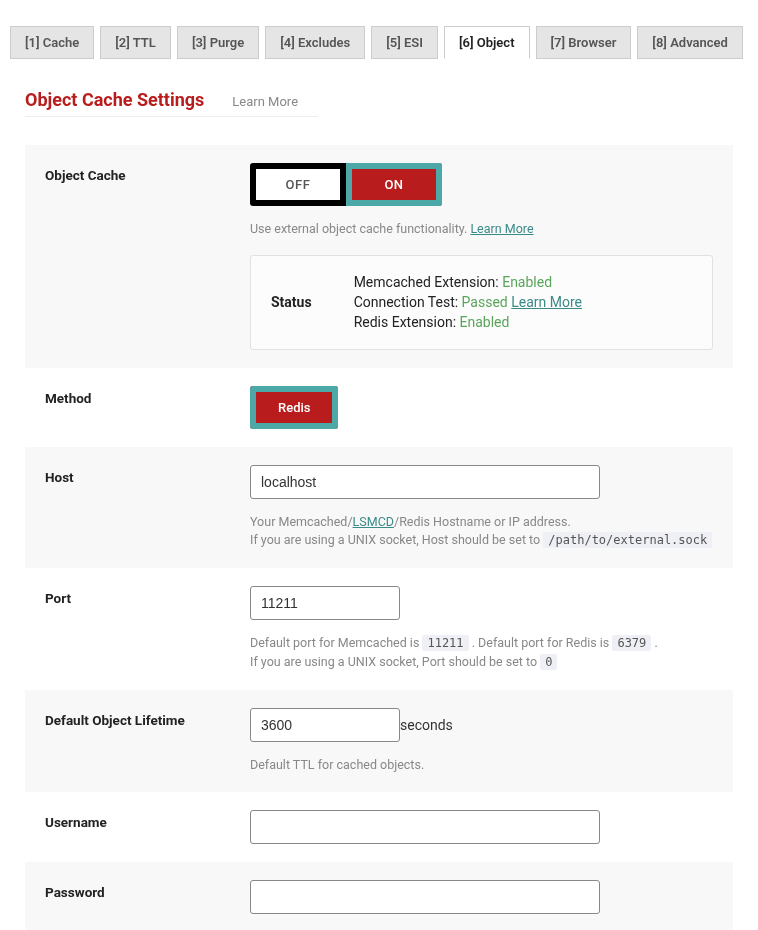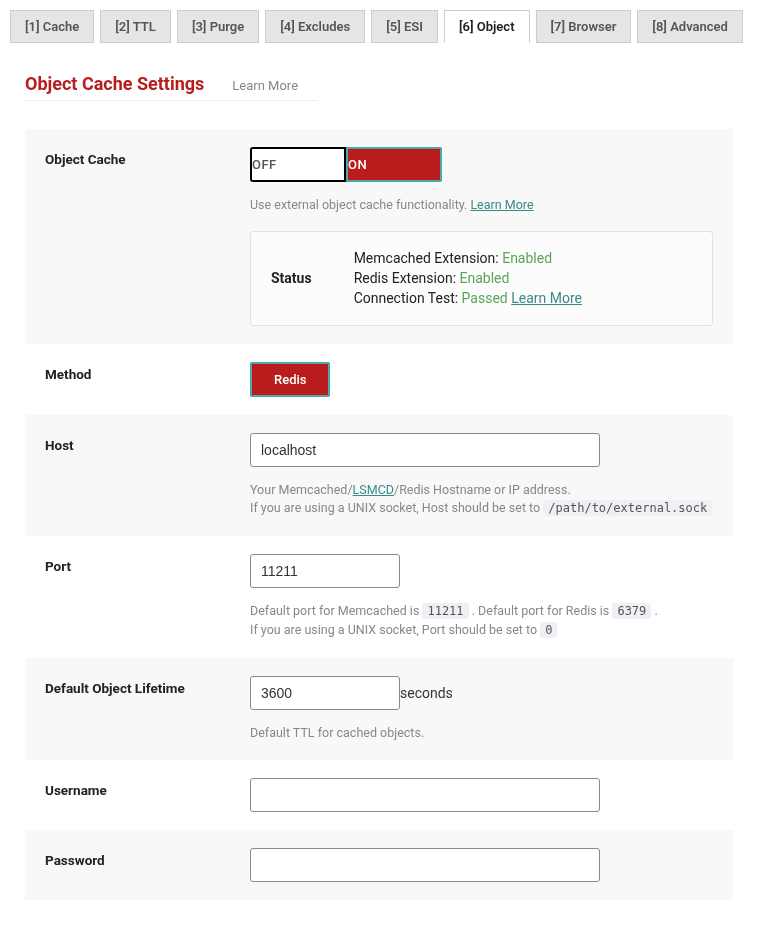--- a/index.html
+++ b/index.html
@@ -17,20 +17,21 @@
       background: #fff;
     }
     .tab {
       background: #e5e5e5;
       border: 1px solid #ccc;
       padding: 8px 14px;
       font-size: 13px;
       color: #555;
       cursor: pointer;
       font-weight: 600;
+      margin-top: 16px;
     }
     .tab.active {
       background: #fff;
       border-bottom-color: #fff;
       color: #222;
     }
     .content {
       padding: 30px 25px 0 25px;
     }
     .heading-row {
@@ -77,26 +78,26 @@
       flex: 1;
     }
     .toggle-group {
       display: inline-flex;
       border-radius: 3px;
       overflow: hidden;
     }
     .toggle-btn {
       padding: 8px 0;
       width: 96px;
-      text-align: left;
+      text-align: center;
       font-size: 13px;
       font-weight: 500;
       cursor: pointer;
       background: #fff;
-      border: 2px solid #000000;
+      border: 6px solid #000000;
       color: #555;
       letter-spacing: 0.5px;
     }
     .toggle-btn.active {
       background: #b91c1c;
       border-color: #4da9a7;
       color: #fff;
     }
     .toggle-btn.method {
       width: auto;
@@ -191,22 +192,22 @@
           <div class="toggle-btn">OFF</div>
           <div class="toggle-btn active">ON</div>
         </div>
         <div class="desc">
           <span>Use external object cache functionality. </span><a class="link-inline">Learn More</a>
         </div>
         <div class="status-box">
           <div class="status-title">Status</div>
           <div class="status-lines">
             <div><span>Memcached Extension: </span><span class="status-ok">Enabled</span></div>
+            <div><span>Connection Test: </span><span class="status-ok">Passed</span> <a class="link-inline">Learn More</a></div>
             <div><span>Redis Extension: </span><span class="status-ok">Enabled</span></div>
-            <div><span>Connection Test: </span><span class="status-ok">Passed</span> <a class="link-inline">Learn More</a></div>
           </div>
         </div>
       </div>
     </div>
 
     <div class="form-row">
       <div class="form-label">Method</div>
       <div class="form-control">
         <div class="toggle-group">
           <div class="toggle-btn method active">Redis</div>

